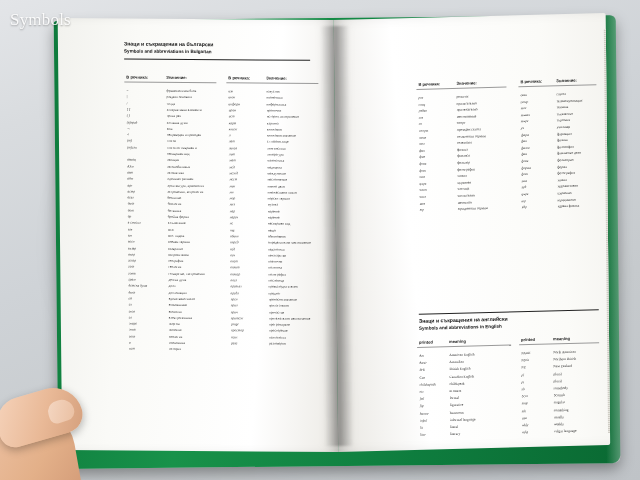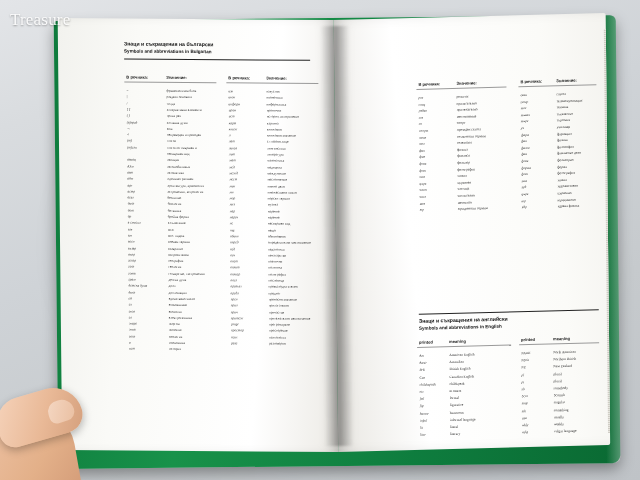--- a/index.html
+++ b/index.html
@@ -565,15 +565,15 @@
       <div class="gutter"></div>
     </div>
   </div>
 
   <div class="hand">
     <div class="palm"></div>
     <div class="thumb"></div>
     <div class="nail"></div>
   </div>
 
-  <div class="wm-treasure">Treasure</div>
+  <div class="wm-treasure">Symbols</div>
 
 </div>
 
 </body></html>

